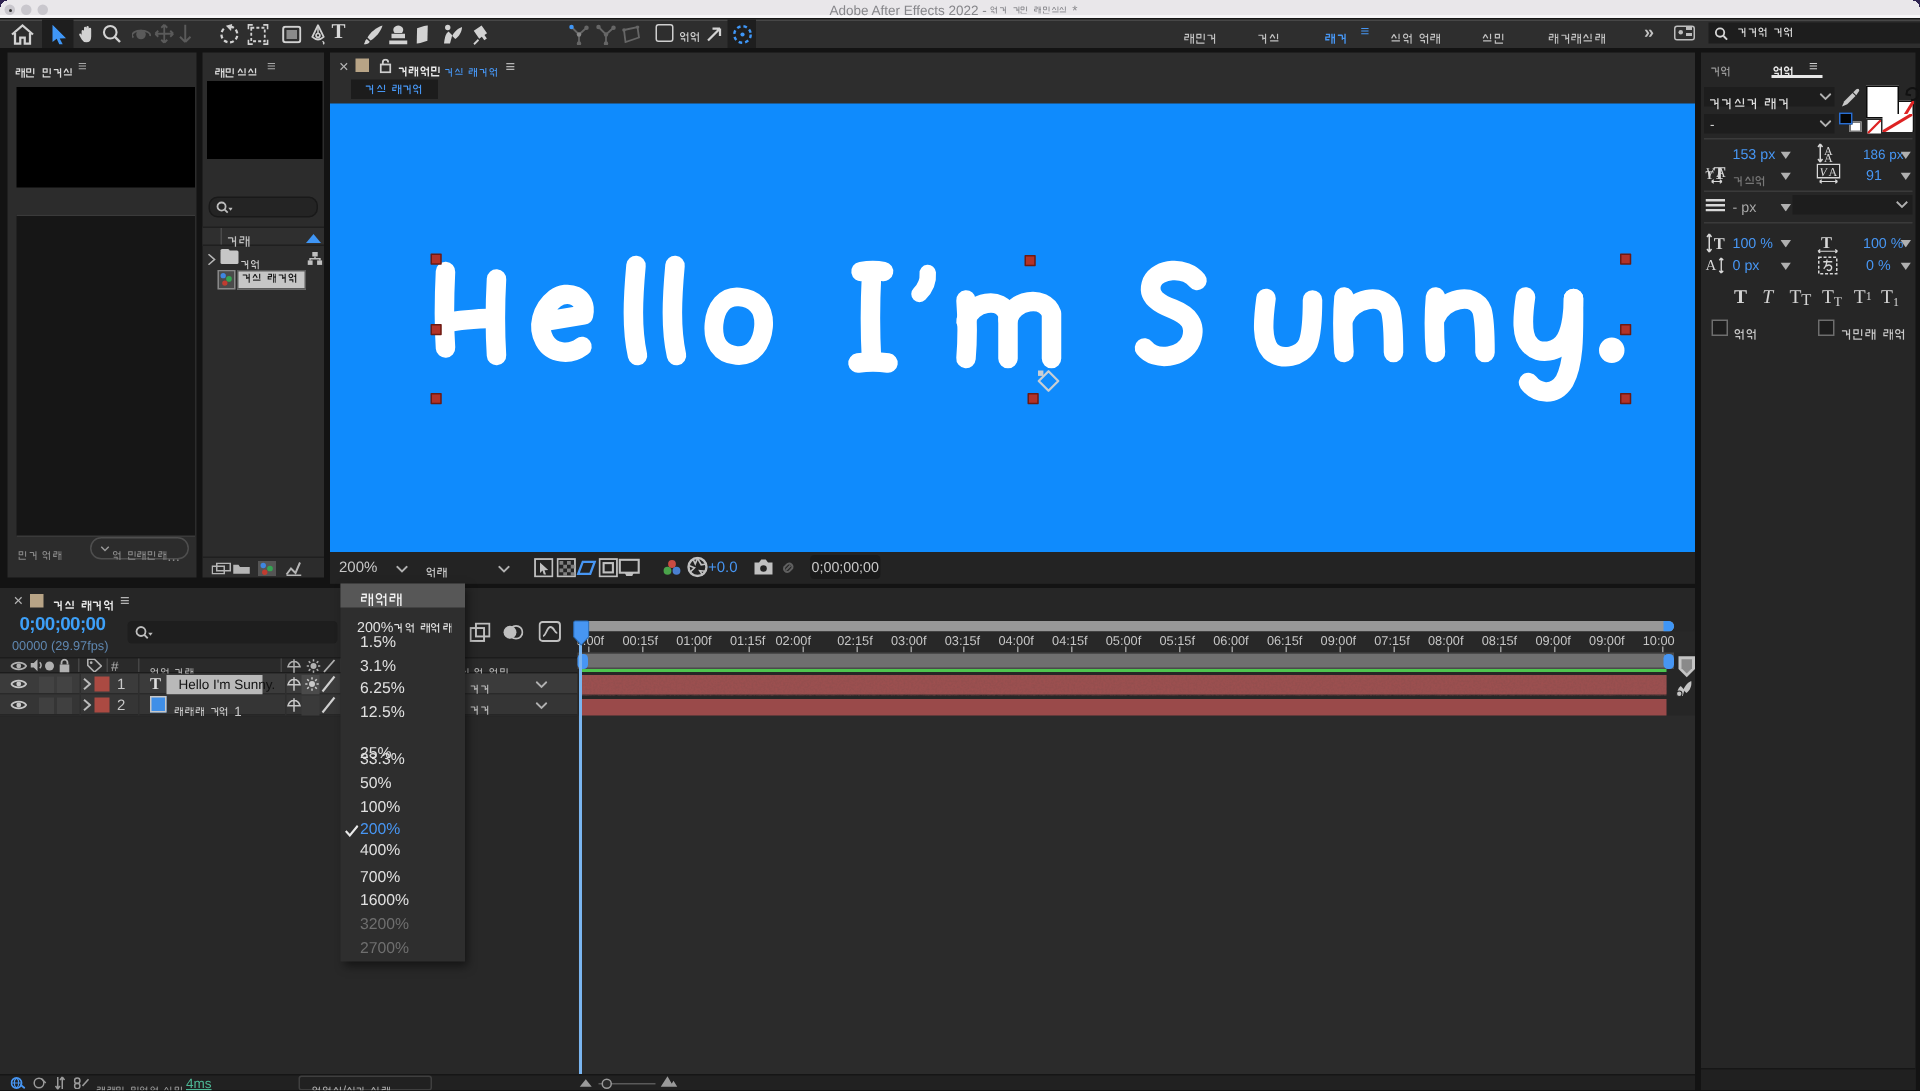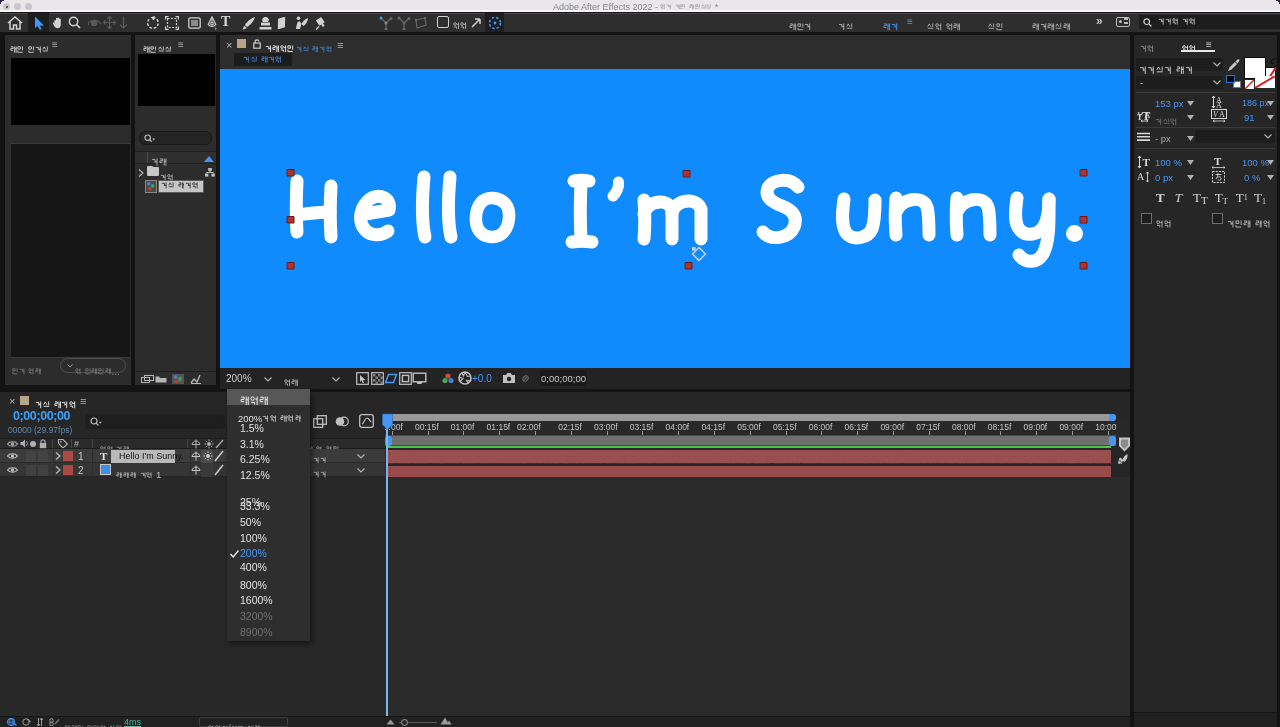--- a/index.html
+++ b/index.html
@@ -1472,19 +1472,19 @@
   <div class="abs zi" style="top:80px;">12.5%</div>
   <div class="abs zi" style="top:107px;">25%</div>
   <div class="abs zi" style="top:111.3px;">33.3%</div>
   <div class="abs zi" style="top:126.9px;">50%</div>
   <div class="abs zi" style="top:142.6px;">100%</div>
   <svg class="abs" style="left:3px;top:161px;" width="9" height="8" viewBox="0 0 9 8">
         <path d="M0.5 4 L3.2 7 L8.5 0.5" fill="none" stroke="#e8e8e8" stroke-width="1.4"></path>
       </svg>
   <div class="abs zi" style="top:158.2px;color:#4796f3;">200%</div>
   <div class="abs zi" style="top:172px;">400%</div>
-  <div class="abs zi" style="top:189.5px;">800%</div>
+  <div class="abs zi" style="top:189.5px;">700%</div>
   <div class="abs zi" style="top:205.2px;">1600%</div>
   <div class="abs zi" style="top:220.8px;color:#6f6f6f;">3200%</div>
-  <div class="abs zi" style="top:236.5px;color:#6f6f6f;">8900%</div>
+  <div class="abs zi" style="top:236.5px;color:#6f6f6f;">2700%</div>
 </div>
 
 </div>
 
 </body></html>

